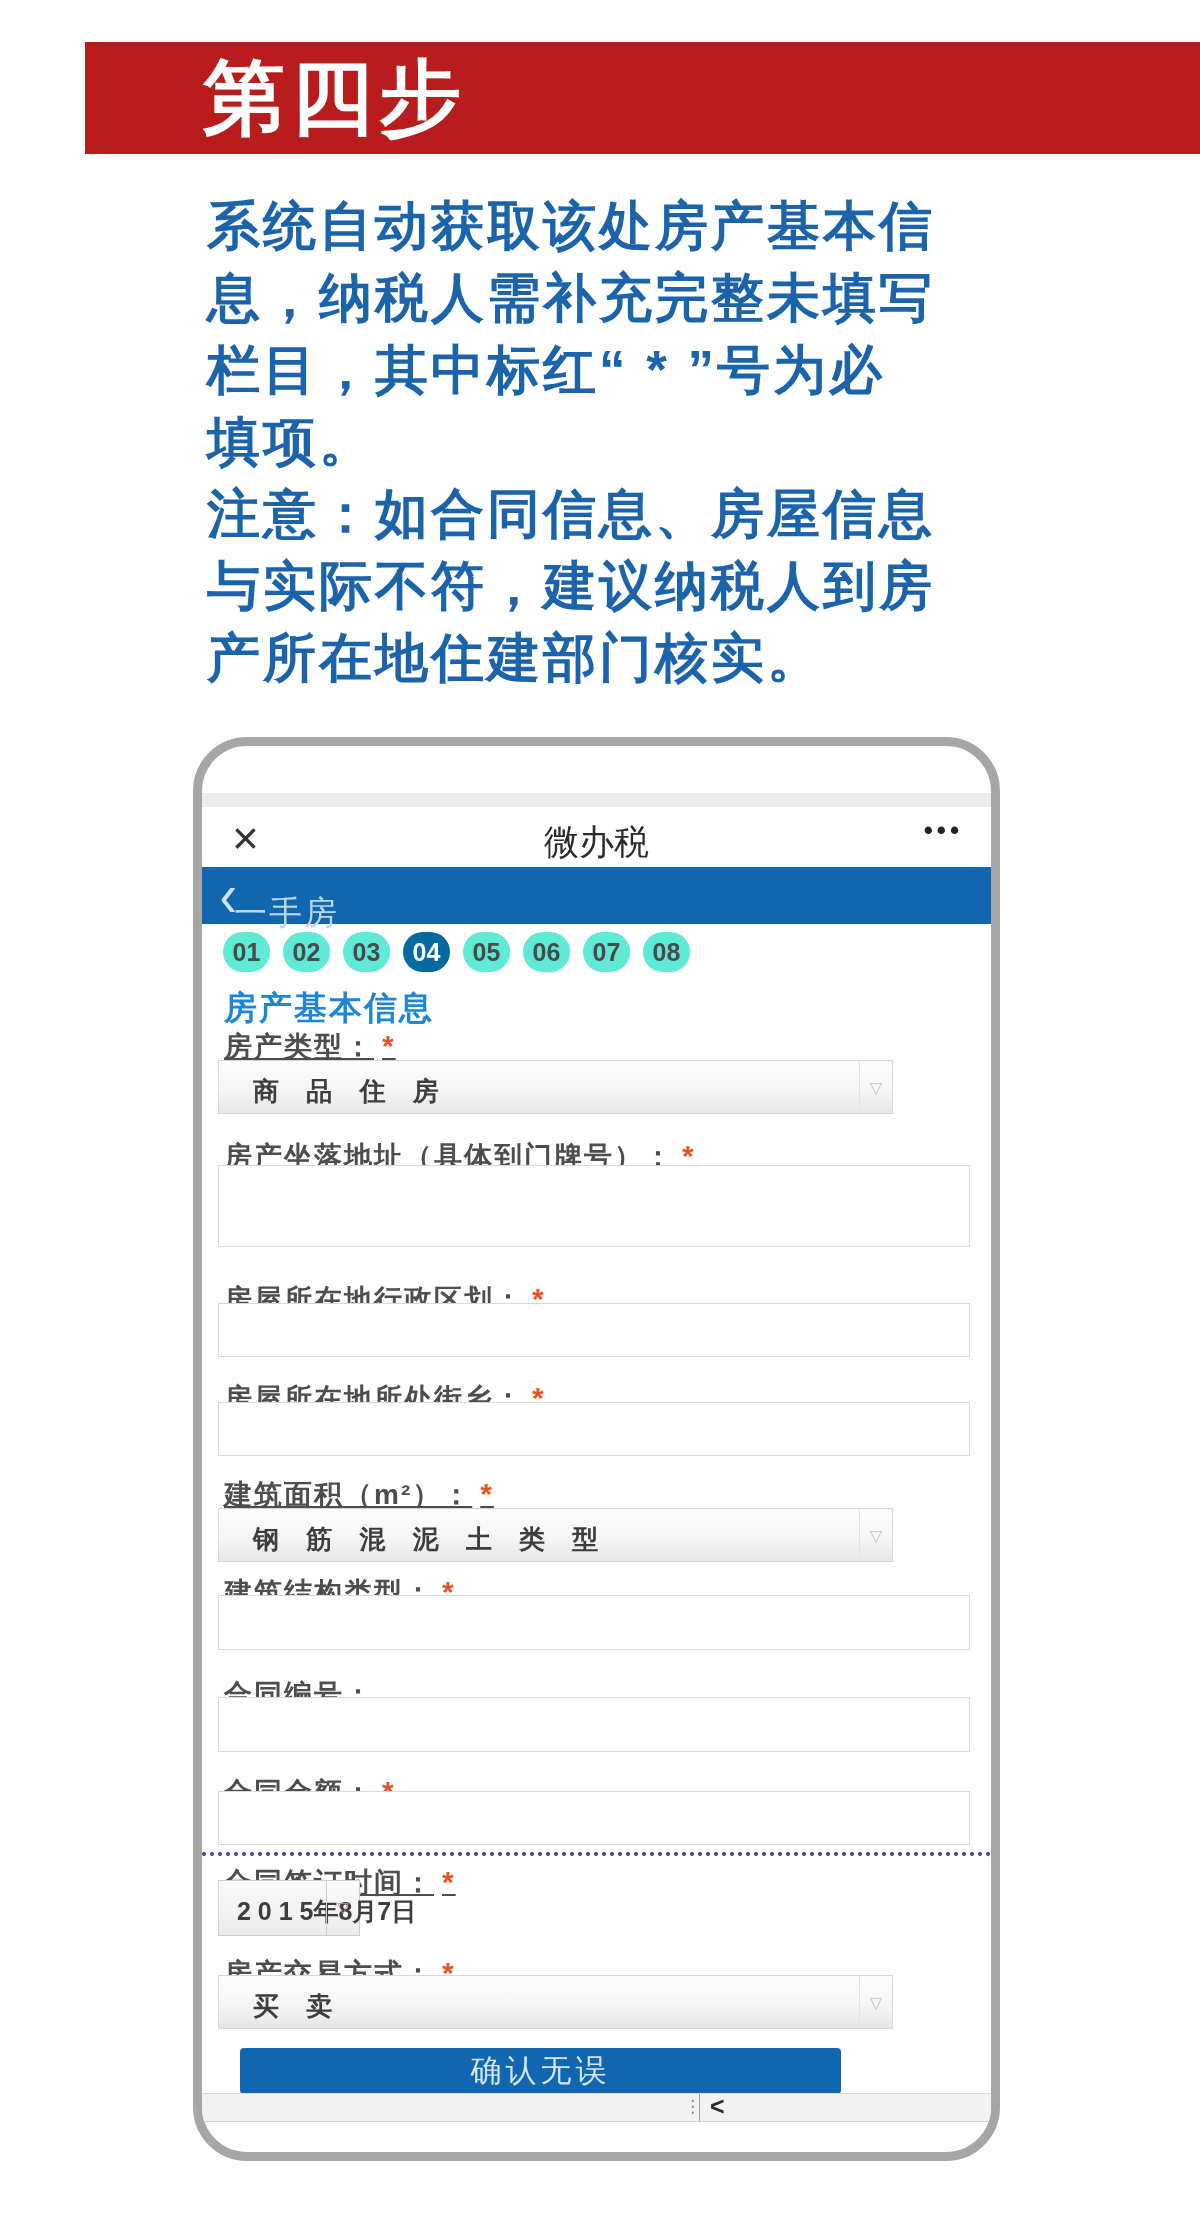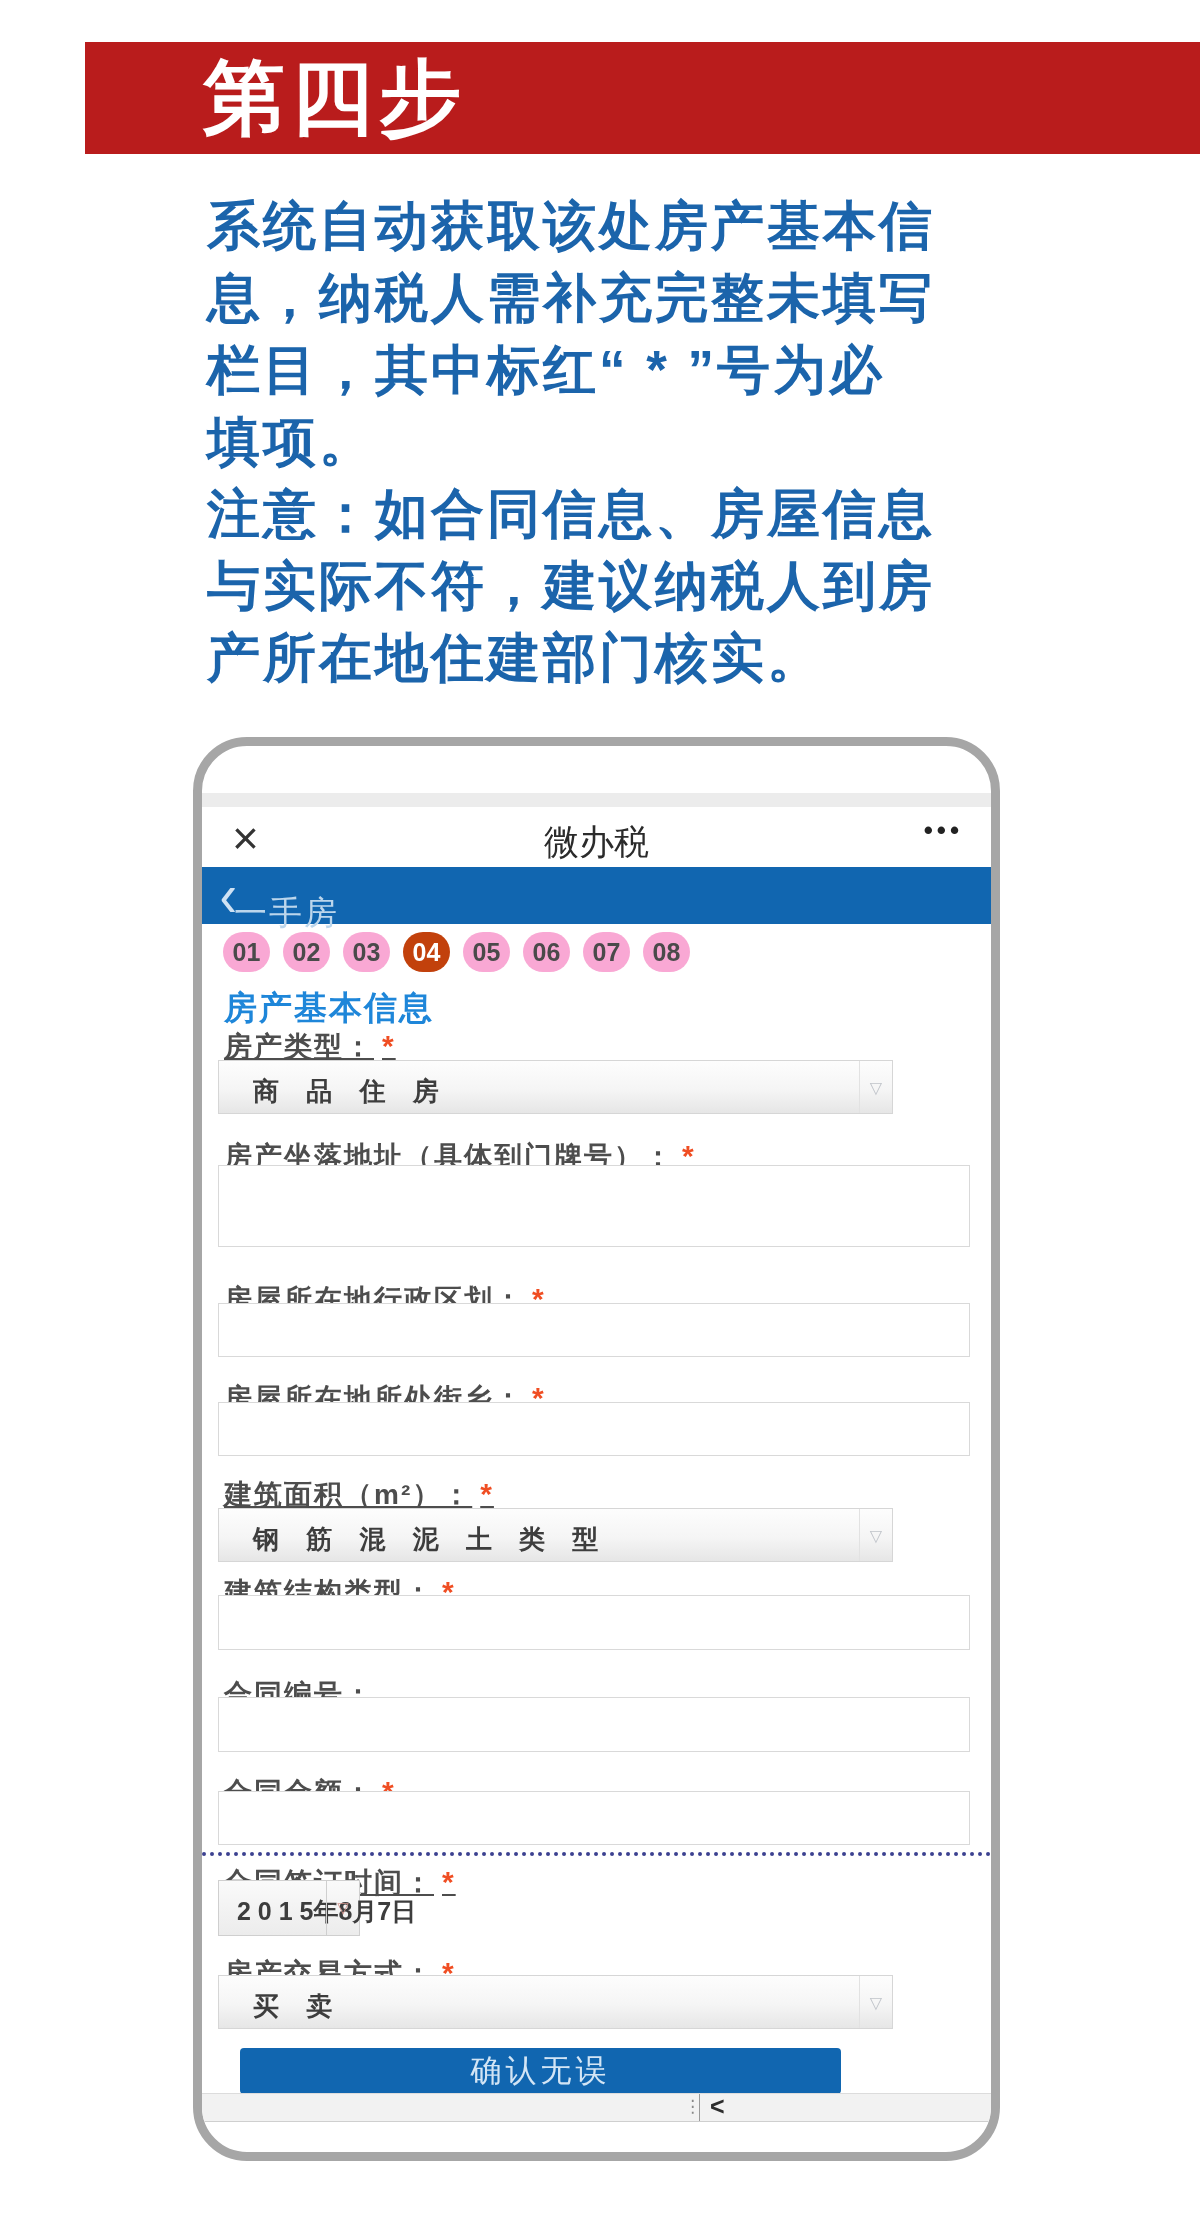--- a/index.html
+++ b/index.html
@@ -28,23 +28,23 @@
   .titlebar{position:absolute;top:61px;left:0;right:0;height:60px;background:#ffffff;}
   .close-x{position:absolute;left:30px;top:4px;font-size:46px;color:#333;font-weight:300;cursor:default;}
   .tb-title{position:absolute;left:0;right:0;text-align:center;top:12px;font-size:35px;color:#2b2b2b;}
   .tb-more{position:absolute;right:28px;top:8px;font-size:26px;letter-spacing:4px;color:#222;font-weight:bold;}
 
   .navbar{position:absolute;top:121px;left:0;right:0;height:57px;background:#1166b0;}
   .nav-back{position:absolute;left:16px;top:-8px;font-size:62px;color:#cfe2f4;font-weight:300;transform:scaleX(0.85);}
   .nav-title{position:absolute;left:0;right:0;text-align:left;top:24px;font-size:33px;color:#bcd6ec;letter-spacing:2px;margin-left:32px;}
 
   .steps{position:absolute;top:186px;left:21px;display:flex;gap:13px;}
-  .step{width:47px;height:40px;border-radius:20px;background:#f9a8d4;color:#4a4a4a;font-size:25px;font-weight:bold;
+  .step{width:47px;height:40px;border-radius:20px;background:#5eead4;color:#4a4a4a;font-size:25px;font-weight:bold;
     display:flex;align-items:center;justify-content:center;}
-  .step.active{background:#c2410c;color:#ffffff;}
+  .step.active{background:#0369a1;color:#ffffff;}
 
   .section-title{position:absolute;top:240px;left:22px;font-size:33px;font-weight:bold;color:#1e86d9;letter-spacing:2px;}
 
   .lbl{position:absolute;left:22px;font-size:28px;color:#4d4d4d;font-weight:600;letter-spacing:2px;white-space:nowrap;text-decoration:underline;}
   .req{color:#f04e23;margin-left:8px;font-size:30px;font-weight:bold;}
 
   .dd{position:absolute;left:16px;width:675px;height:54px;box-sizing:border-box;border:1px solid #d6d6d6;
     background:linear-gradient(180deg,#fdfdfd 0%,#f5f5f5 55%,#e6e6e6 100%);cursor:pointer;}
   .ddv{position:absolute;left:34px;top:13px;font-size:26px;font-weight:bold;color:#3d3d3d;letter-spacing:10px;white-space:nowrap;}
   .ddarrow{position:absolute;right:0;top:0;width:32px;height:100%;border-left:1px solid #e2e2e2;

